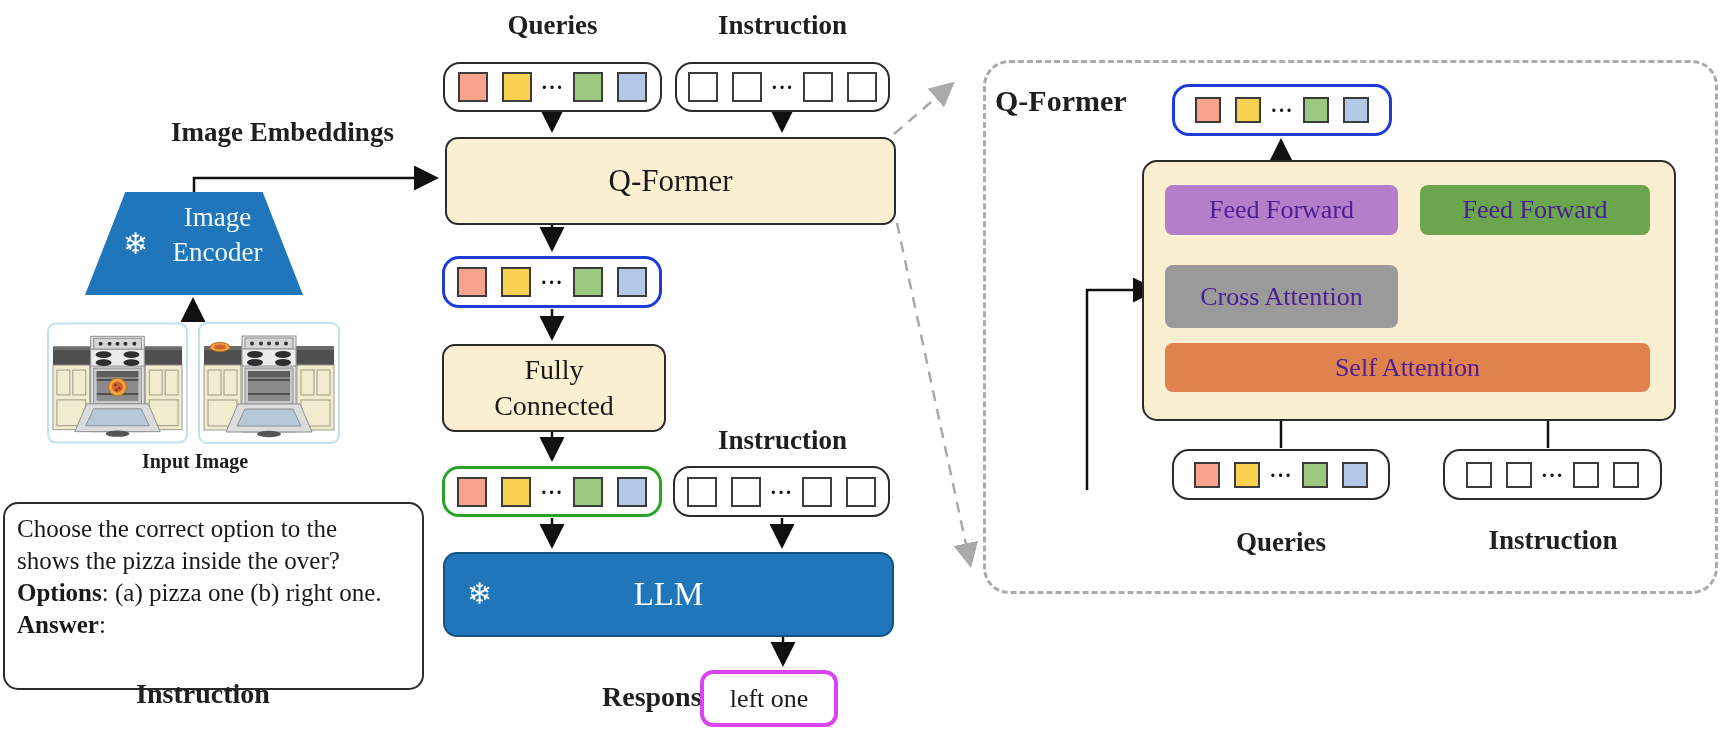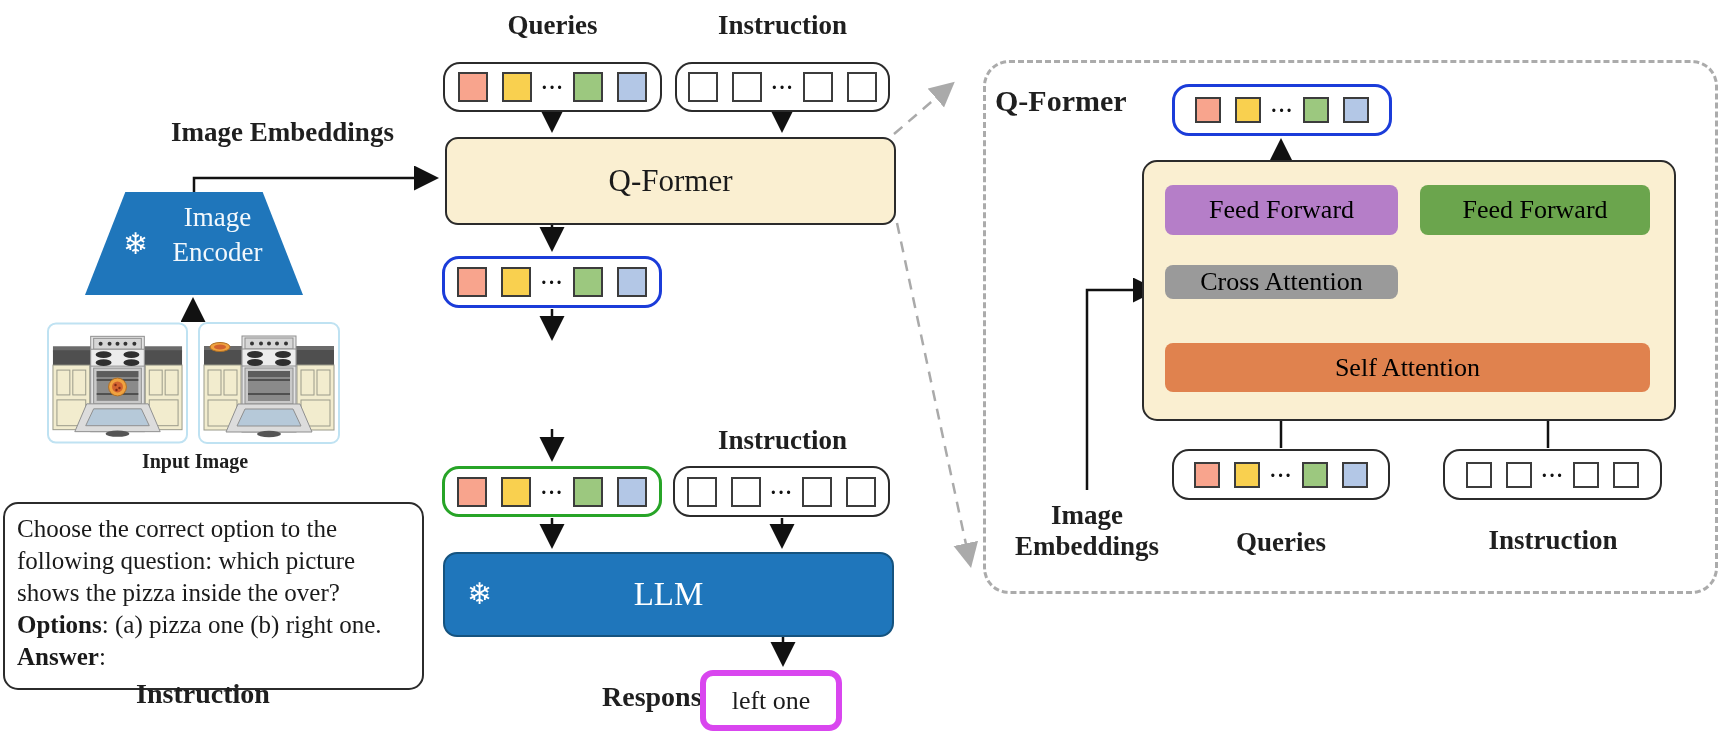--- a/index.html
+++ b/index.html
@@ -29,25 +29,25 @@
     position:absolute;background:var(--cream,#FAEFD1);
     border:2px solid #2b2b2b;border-radius:13px;
     display:flex;align-items:center;justify-content:center;text-align:center;
   }
   .bluebox{
     position:absolute;background:var(--blue,#1F76BB);
     border:2px solid #15537f;border-radius:14px;color:#fff;
     display:flex;align-items:center;justify-content:center;
   }
   .pill{
-    position:absolute;color:#000000;border-radius:8px;
+    position:absolute;color:#4c1d95;border-radius:8px;
     display:flex;align-items:center;justify-content:center;font-size:26px;
   }
   .outline-box{
-    position:absolute;background:#fff;border:6px solid #d946ef;border-radius:13px;
+    position:absolute;background:#fff;border:4px solid #d946ef;border-radius:13px;
     display:flex;align-items:center;justify-content:center;
   }
   .snow{position:absolute;color:#fff;font-size:30px;line-height:1;}
   .panel-border{
     position:absolute;border:3px dashed var(--dashed-gray,#ABABAB);border-radius:26px;background:transparent;
   }
   .prompt-box{
     position:absolute;background:#fff;border:2px solid #2b2b2b;border-radius:15px;
     padding:9px 12px;font-size:25px;line-height:32px;
   }
@@ -194,35 +194,37 @@
     <ellipse cx="22" cy="25" rx="6" ry="2.6" fill="#d2622f"></ellipse>
     <polygon points="40,82 102,82 114,110 28,110" fill="#dcdcdc" stroke="#8f8f8f"></polygon>
     <polygon points="47,87 95,87 103,104 39,104" fill="#b6c9d9" stroke="#8f8f8f"></polygon>
     <ellipse cx="71" cy="112" rx="12" ry="3.2" fill="#555"></ellipse>
   </svg>
 
   <div class="lbl" style="left:75px;top:450px;width:240px;font-size:20px;">Input Image</div>
 
   <div class="prompt-box" style="left:3px;top:502px;width:393px;height:166px;">
     <div class="pl">Choose the correct option to the</div>
-    <div class="pl">following question: which picture</div>
     <div class="pl">shows the pizza inside the over?</div>
     <div class="pl"><b>Options</b><span>: (a) pizza one (b) right one.</span></div>
     <div class="pl"><b>Answer</b><span>:</span></div>
   </div>
   <div class="lbl" style="left:103px;top:678px;width:200px;font-size:28px;">Instruction</div>
 
   <div class="tok-row row-blue" style="left:442px;top:256px;width:220px;height:52px;">
     <span class="tok tok-salmon"></span>
     <span class="tok tok-yellow"></span>
     <span class="dots">···</span>
     <span class="tok tok-green"></span>
     <span class="tok tok-blue"></span>
   </div>
 
+  <div class="cream" style="left:442px;top:344px;width:220px;height:84px;font-size:28px;line-height:1.3;">
+    <div style="width:150px;">Fully Connected</div>
+  </div>
 
   <div class="lbl" style="left:675px;top:425px;width:215px;font-size:27px;">Instruction</div>
 
   <div class="tok-row row-green" style="left:442px;top:466px;width:220px;height:51px;">
     <span class="tok tok-salmon"></span>
     <span class="tok tok-yellow"></span>
     <span class="dots">···</span>
     <span class="tok tok-green"></span>
     <span class="tok tok-blue"></span>
   </div>
@@ -252,37 +254,35 @@
     <span class="tok tok-sm tok-yellow"></span>
     <span class="dots">···</span>
     <span class="tok tok-sm tok-green"></span>
     <span class="tok tok-sm tok-blue"></span>
   </div>
 
   <div class="cream" style="left:1142px;top:160px;width:530px;height:257px;border-radius:15px;"></div>
 
   <div class="pill" style="left:1165px;top:185px;width:233px;height:50px;background:var(--purple,#B57EC8);">Feed Forward</div>
   <div class="pill" style="left:1420px;top:185px;width:230px;height:50px;background:var(--green,#6BA54D);">Feed Forward</div>
-  <div class="pill" style="left:1165px;top:265px;width:233px;height:34px;background:var(--gray,#9A9A9A);">Cross Attention</div>
+  <div class="pill" style="left:1165px;top:265px;width:233px;height:63px;background:var(--gray,#9A9A9A);">Cross Attention</div>
   <div class="pill" style="left:1165px;top:343px;width:485px;height:49px;background:var(--orange,#E0824E);">Self Attention</div>
 
   <div class="tok-row" style="left:1172px;top:449px;width:218px;height:51px;">
     <span class="tok tok-sm tok-salmon"></span>
     <span class="tok tok-sm tok-yellow"></span>
     <span class="dots">···</span>
     <span class="tok tok-sm tok-green"></span>
     <span class="tok tok-sm tok-blue"></span>
   </div>
 
   <div class="tok-row" style="left:1443px;top:449px;width:219px;height:51px;">
     <span class="tok tok-sm"></span>
     <span class="tok tok-sm"></span>
     <span class="dots">···</span>
     <span class="tok tok-sm"></span>
     <span class="tok tok-sm"></span>
   </div>
 
-  <div class="lbl prewrap" style="left:987px;top:500px;width:200px;font-size:27px;line-height:1.15;">Image
-Embeddings</div>
   <div class="lbl" style="left:1216px;top:527px;width:130px;font-size:27px;">Queries</div>
   <div class="lbl" style="left:1463px;top:525px;width:180px;font-size:27px;">Instruction</div>
 
 </div>
 
 </body></html>

